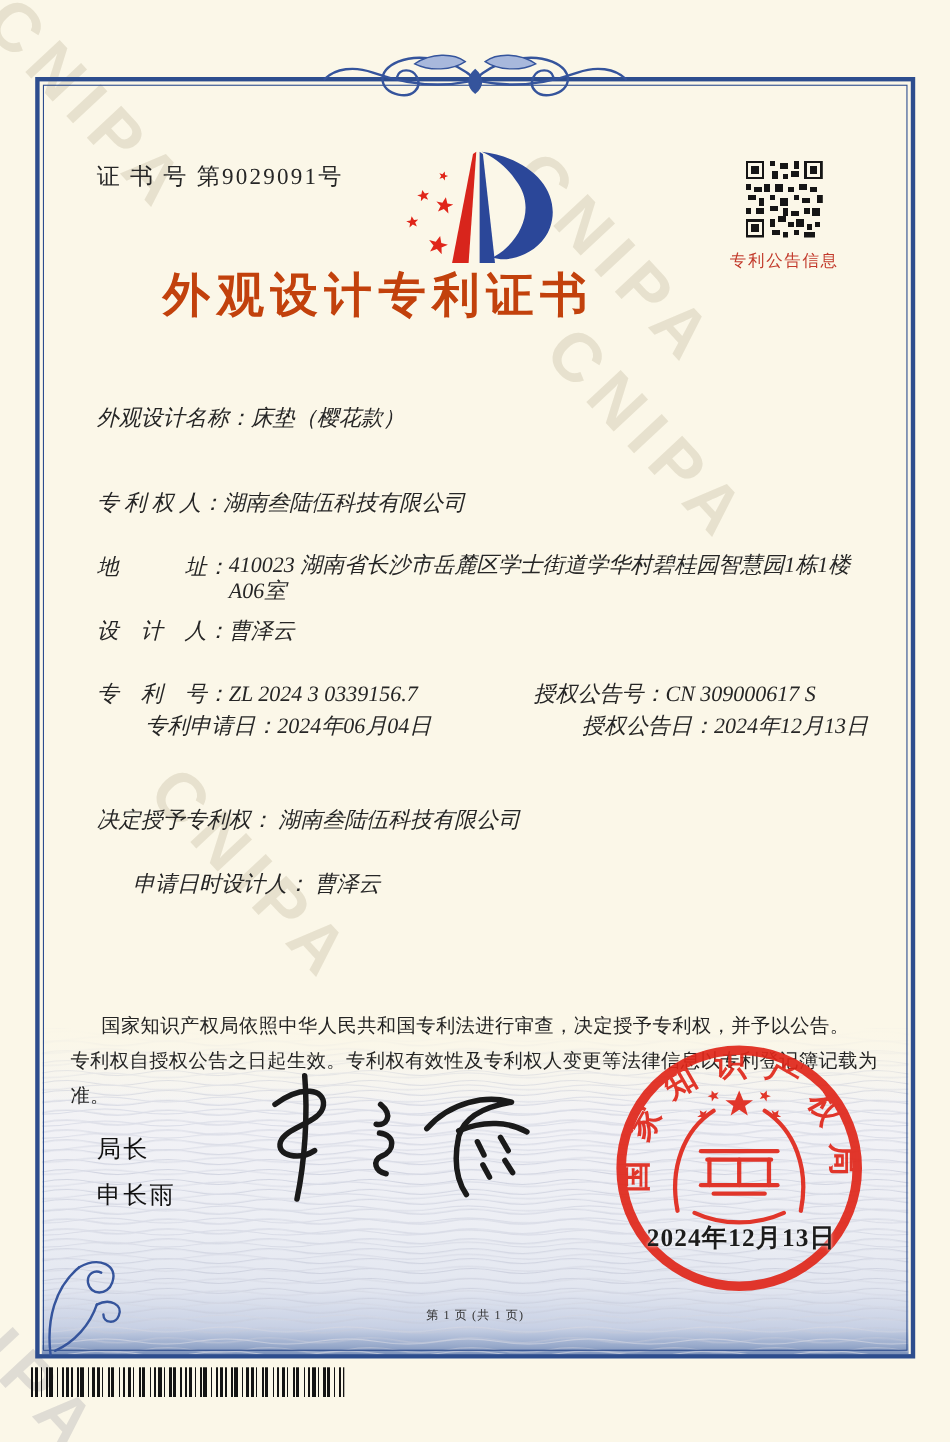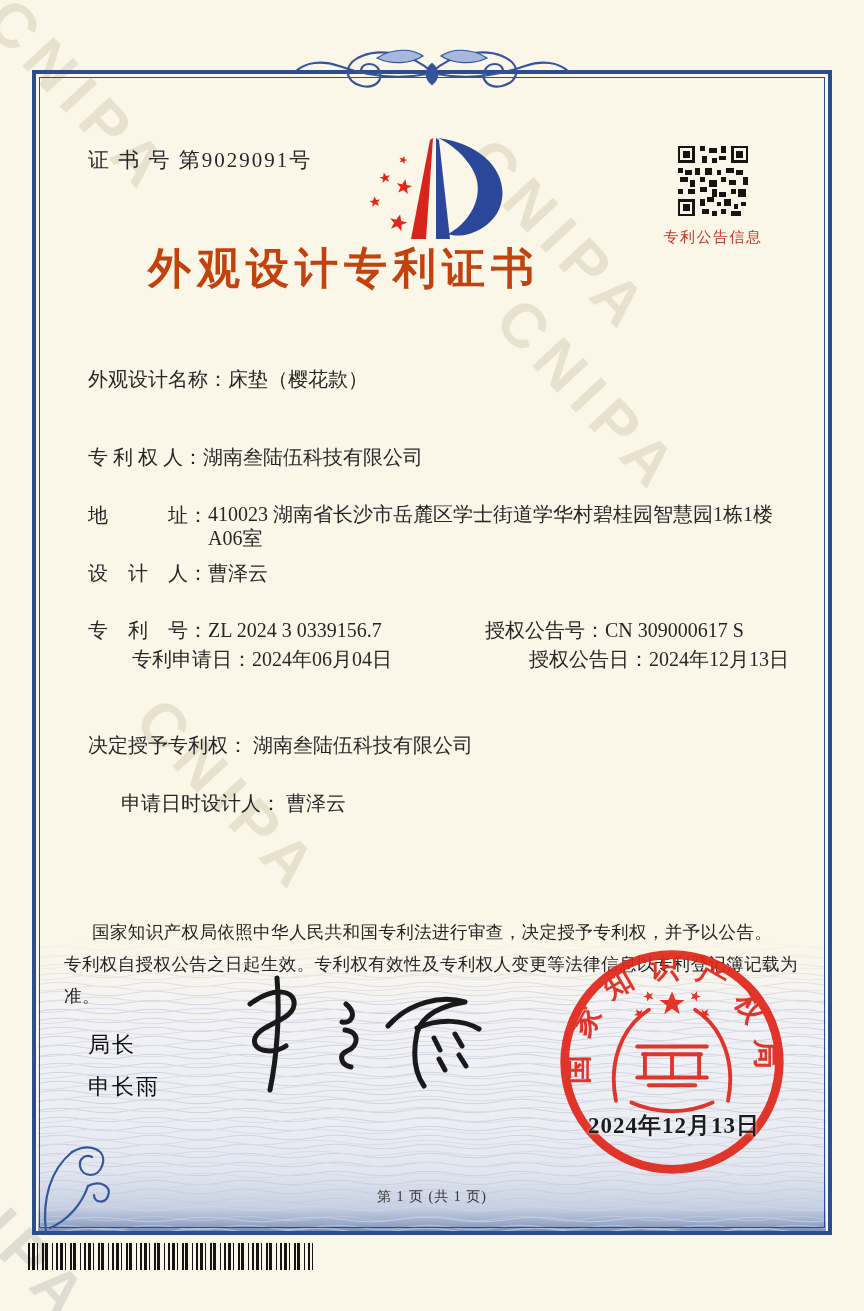--- a/index.html
+++ b/index.html
@@ -35,21 +35,21 @@
   
   .cert-number{position:absolute;left:88px;top:146px;font-size:21px;letter-spacing:2px;color:#262626;z-index:3;}
   .logo{position:absolute;left:348px;top:136px;z-index:3;}
   .qr{position:absolute;left:678px;top:146px;z-index:3;}
   .qr-caption{position:absolute;left:652px;top:228px;width:122px;text-align:center;
      font-size:15px;letter-spacing:1.5px;color:#c23a2b;z-index:3;}
   .title{position:absolute;left:0;top:240px;width:688px;text-align:center;
      font-size:43px;font-weight:bold;letter-spacing:6px;color:#c2410c;z-index:3;}
 
   
-  .row{position:absolute;left:88px;font-size:20px;color:#262626;z-index:3;white-space:nowrap;}
+  .row{position:absolute;left:88px;font-size:20px;color:#262626;z-index:3;white-space:nowrap;font-style:italic;}
   .row .val{white-space:normal;}
   .r1{top:366px;} .r2{top:444px;} .r3{top:502px;} .r4{top:560px;text-align:right;}
   .r5{top:617px;} .r6{top:646px;margin-left:44px;} .r7{top:732px;} .r8{top:790px;margin-left:33px;}
   .pair-right{left:485px;}
   .addr-val{display:inline-block;vertical-align:top;width:572px;white-space:normal;line-height:24px;}
 
   .legal{position:absolute;left:64px;top:916px;width:740px;font-size:17.5px;
      letter-spacing:0.4px;line-height:32px;color:#242424;z-index:3;}
   .legal .l1{text-indent:1.6em;}
 
@@ -58,21 +58,21 @@
   .director-name{position:absolute;left:88px;top:1072px;font-size:22px;color:#111;
      font-family:"Liberation Sans","DejaVu Sans",sans-serif;z-index:3;letter-spacing:2px;}
   .signature{position:absolute;left:218px;top:972px;z-index:4;}
 
   .seal{position:absolute;left:556px;top:946px;z-index:4;}
   .seal-date{position:absolute;left:568px;top:1110px;width:212px;text-align:center;
      font-size:23px;font-weight:bold;color:#1c1c1c;z-index:5;letter-spacing:1px;
      text-shadow:0 0 3px rgba(255,255,255,.9);}
 
   .page-footer{position:absolute;left:0;top:1188px;width:864px;text-align:center;
-     font-size:14px;color:#333;z-index:3;letter-spacing:1px;}
+     font-size:11px;color:#333;z-index:3;letter-spacing:1px;}
 
   .barcode{position:absolute;left:28px;top:1243px;width:285px;height:27px;z-index:3;
      background:repeating-linear-gradient(90deg,
        #141414 0 2px,transparent 2px 4px,#141414 4px 7px,transparent 7px 9px,
        #141414 9px 10px,transparent 10px 14px,#141414 14px 16px,transparent 16px 17px,
        #141414 17px 20px,transparent 20px 24px,#141414 24px 25px,transparent 25px 28px);}
 </style>
 </head>
 <body>
 

